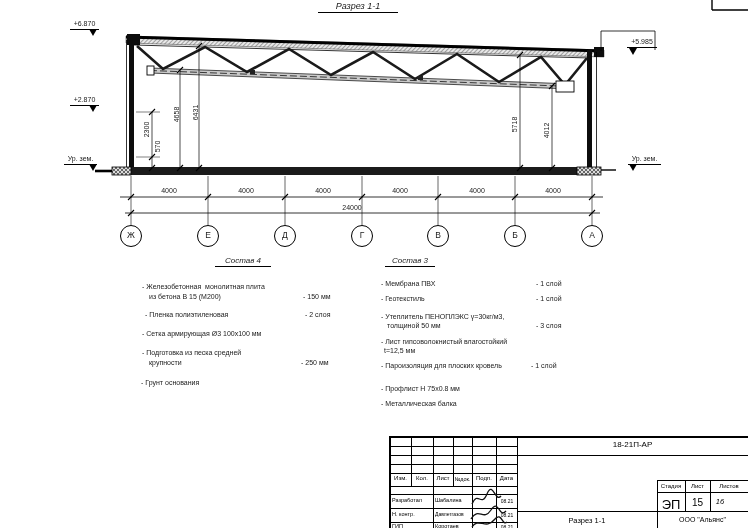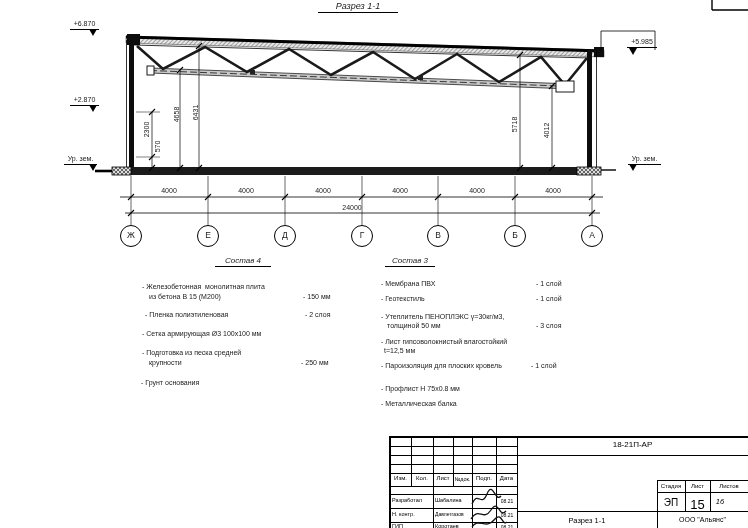--- a/index.html
+++ b/index.html
@@ -242,22 +242,22 @@
     <span class="stx" style="left:392px;top:511px;width:41px;font-size:5.5px;">Н. контр.</span>
     <span class="stx" style="left:435px;top:511px;width:37px;font-size:5px;">Давлетгазов</span>
     <span class="stx ctr" style="left:497px;top:512px;width:20px;font-size:5px;">08.21</span>
     <span class="stx" style="left:392px;top:523px;width:41px;font-size:5.5px;">ГИП</span>
     <span class="stx" style="left:435px;top:523px;width:37px;font-size:5.5px;">Коротаев</span>
     <span class="stx ctr" style="left:497px;top:524px;width:20px;font-size:5px;">08.21</span>
 
     <span class="stx ctr" style="left:657px;top:483px;width:28px;font-size:6px;">Стадия</span>
     <span class="stx ctr" style="left:685px;top:483px;width:25px;font-size:6px;">Лист</span>
     <span class="stx ctr" style="left:710px;top:483px;width:38px;font-size:6px;">Листов</span>
-    <span class="stx ctr" style="left:657px;top:497px;width:28px;font-size:10px;">ЭП</span>
-    <span class="stx ctr" style="left:685px;top:497px;width:25px;font-size:13px;">15</span>
+    <span class="stx ctr" style="left:657px;top:497px;width:28px;font-size:13px;">ЭП</span>
+    <span class="stx ctr" style="left:685px;top:497px;width:25px;font-size:10px;">15</span>
     <span class="stx ctr" style="left:710px;top:497px;width:20px;font-size:7.5px;font-style:italic;">16</span>
     <span class="stx ctr" style="left:517px;top:516px;width:140px;font-size:7.5px;">Разрез 1-1</span>
     <span class="stx ctr" style="left:657px;top:516px;width:91px;font-size:7px;">ООО "Альянс"</span>
 
     <svg style="left:468px;top:488px;" width="44" height="40" viewBox="0 0 44 40">
       <path d="M4,16 C10,2 13,20 19,6 S27,15 33,8" fill="none" stroke="#111" stroke-width="1.3"></path>
       <path d="M3,31 C11,18 15,34 23,22 S31,31 38,23" fill="none" stroke="#111" stroke-width="1.3"></path>
       <path d="M4,39 C10,29 18,42 26,32 S34,39 39,34" fill="none" stroke="#111" stroke-width="1.3"></path>
     </svg>
   </div>

